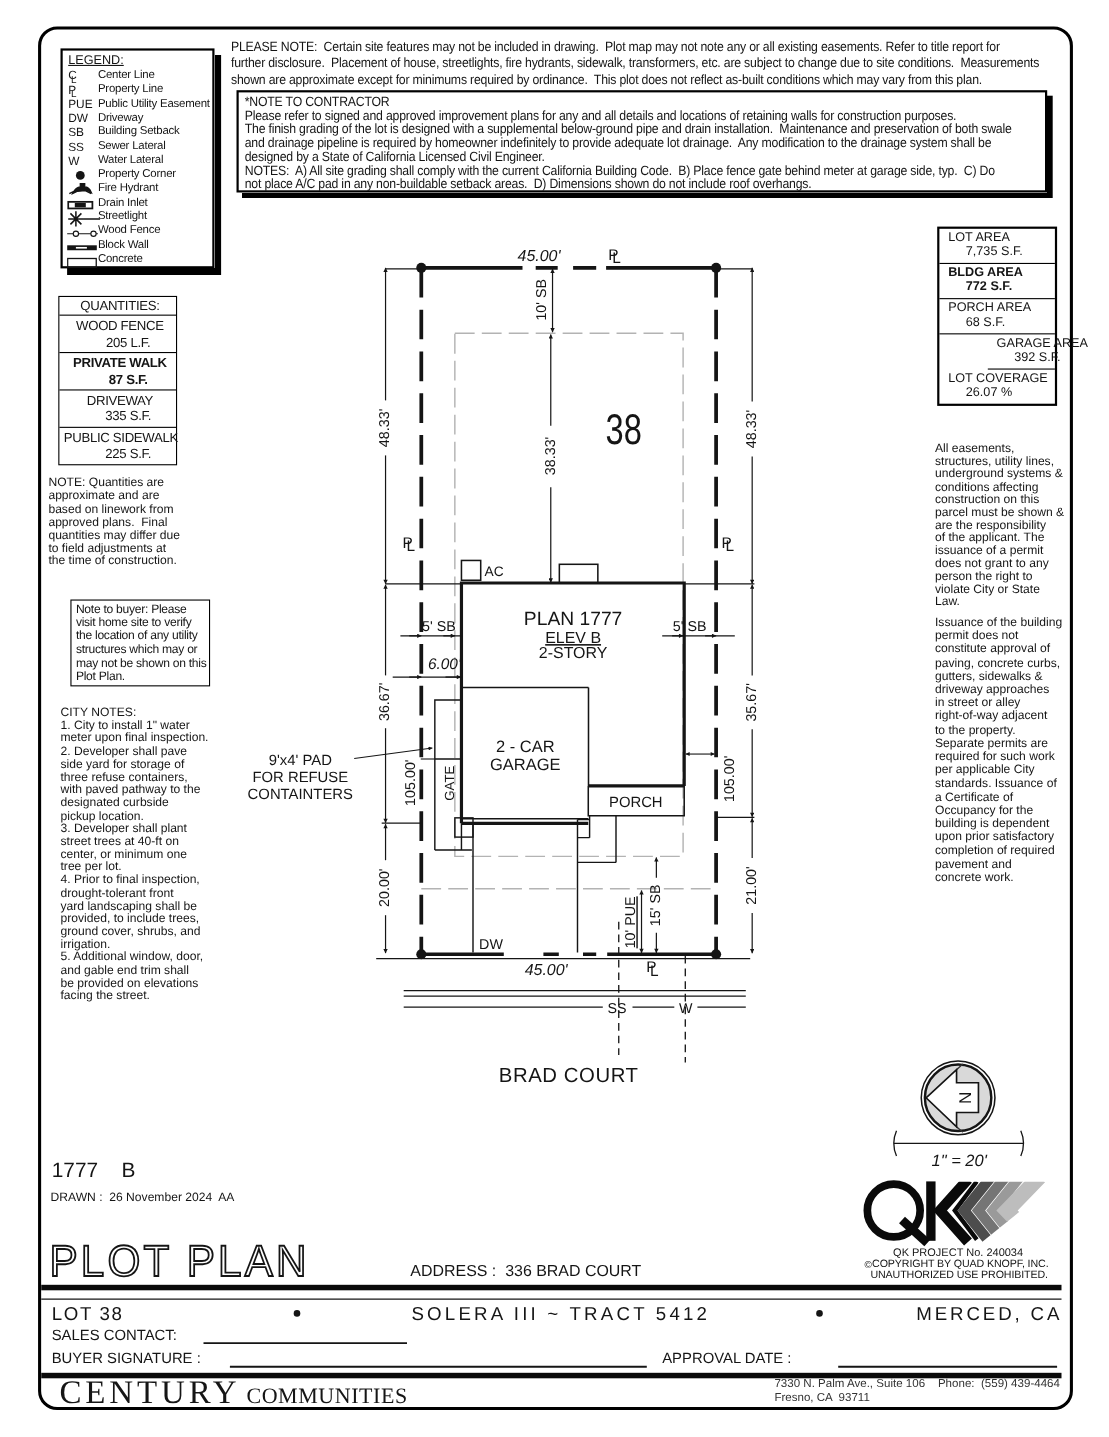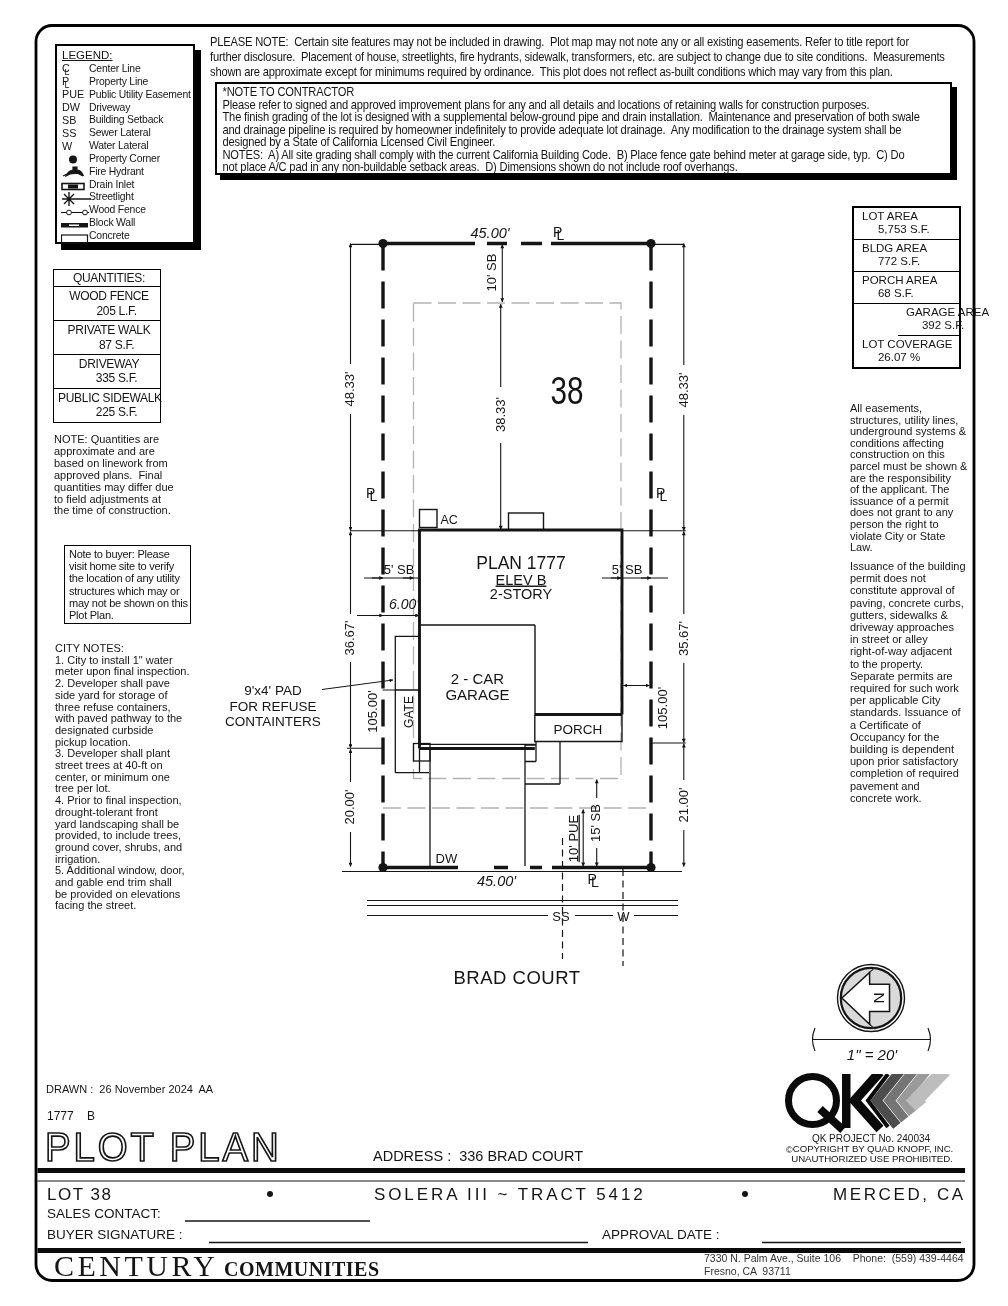--- a/index.html
+++ b/index.html
@@ -318,26 +318,26 @@
 
 <div class="t" style="left:215px;top:82px;width:733px;height:89px;border:2.2px solid #000;box-shadow:5px 5px 0 #000;font-size:12.2px;line-height:12.55px;letter-spacing:-0.2px;"><div style="transform:scaleX(.915);transform-origin:0 0;padding:2px 0 0 6px;">*NOTE TO CONTRACTOR
 Please refer to signed and approved improvement plans for any and all details and locations of retaining walls for construction purposes.
 The finish grading of the lot is designed with a supplemental below-ground pipe and drain installation.  Maintenance and preservation of both swale
 and drainage pipeline is required by homeowner indefinitely to provide adequate lot drainage.  Any modification to the drainage system shall be
 designed by a State of California Licensed Civil Engineer.
 NOTES:  A) All site grading shall comply with the current California Building Code.  B) Place fence gate behind meter at garage side, typ.  C) Do
 not place A/C pad in any non-buildable setback areas.  D) Dimensions shown do not include roof overhangs.</div></div>
 
 <div class="t" style="left:53px;top:269px;width:106px;border:1.6px solid #000;font-size:12px;line-height:14.4px;letter-spacing:-0.3px;text-align:center;"><div style="border-bottom:1.4px solid #000;padding:1px 0 1px 4px;">QUANTITIES:</div><div style="border-bottom:1.4px solid #000;padding:2px 0 2px 4px;">WOOD FENCE
-     205 L.F.</div><div style="border-bottom:1.4px solid #000;padding:2px 0 2px 4px;">PRIVATE WALK
+     205 L.F.</div><div style="border-bottom:1.4px solid #000;padding:2px 0 2px 4px;font-weight:bold;">PRIVATE WALK
      87 S.F.</div><div style="border-bottom:1.4px solid #000;padding:2px 0 2px 4px;">DRIVEWAY
      335 S.F.</div><div style="padding:2px 0 2px 4px;">PUBLIC SIDEWALK
      225 S.F.</div></div>
 
-<div class="t" style="left:54px;top:434px;font-size:11px;line-height:11.9px;">NOTE: Quantities are
+<div class="t" style="left:44px;top:434px;font-size:11px;line-height:11.9px;">NOTE: Quantities are
 approximate and are
 based on linework from
 approved plans.  Final
 quantities may differ due
 to field adjustments at
 the time of construction.</div>
 
 <div class="t" style="left:53px;top:545px;width:121px;border:1.6px solid #000;font-size:11px;line-height:12.2px;padding:2px 0 2px 4px;letter-spacing:-0.25px;margin-left:11px;">Note to buyer: Please
 visit home site to verify
 the location of any utility
@@ -367,21 +367,21 @@
 5. Additional window, door,
 and gable end trim shall
 be provided on elevations
 facing the street.</div>
 
 <div class="t" style="left:225px;top:683px;width:96px;font-size:13.5px;line-height:15.5px;text-align:center;">9'x4' PAD
 FOR REFUSE
 CONTAINTERS</div>
 
 <div class="t" style="left:852px;top:206px;width:105px;border:2px solid #000;font-size:11.5px;line-height:13px;"><div style="border-bottom:1.5px solid #000;padding:2px 0 3px 8px;">LOT AREA
-     5,753 S.F.</div><div style="border-bottom:1.5px solid #000;padding:2px 0 3px 8px;">BLDG AREA
+     7,735 S.F.</div><div style="border-bottom:1.5px solid #000;padding:2px 0 3px 8px;font-weight:bold;">BLDG AREA
      772 S.F.</div><div style="border-bottom:1.5px solid #000;padding:2px 0 3px 8px;">PORCH AREA
      68 S.F.</div><div style="border-bottom:1.5px solid #000;padding:2px 0 3px 8px;margin-left:44px;">GARAGE AREA
      392 S.F.</div><div style="padding:2px 0 3px 8px;">LOT COVERAGE
      26.07 %</div></div>
 
 <div class="t" style="left:850px;top:403px;font-size:11px;line-height:11.6px;">All easements,
 structures, utility lines,
 underground systems &amp;
 conditions affecting
 construction on this
@@ -410,34 +410,34 @@
 a Certificate of
 Occupancy for the
 building is dependent
 upon prior satisfactory
 completion of required
 pavement and
 concrete work.</div>
 
 <div class="t" style="left:46px;top:1083px;font-size:11px;">DRAWN :  26 November 2024  AA</div>
 
-<div class="t" style="left:47px;top:1109px;font-size:12px;">1777    B</div>
+<div class="t" style="left:47px;top:1054px;font-size:19px;">1777    B</div>
 
 <div class="t" style="left:45px;top:1125px;font-size:40px;letter-spacing:3px;transform:scaleX(.96);transform-origin:0 0;color:#fff;-webkit-text-stroke:1.7px #151515;">PLOT PLAN</div>
 
 <div class="t" style="left:373px;top:1148px;font-size:14.5px;">ADDRESS :  336 BRAD COURT</div>
 
 <div class="t" style="left:47px;top:1185px;font-size:17px;letter-spacing:1.5px;">LOT 38</div>
 
 <div class="t" style="left:374px;top:1185px;font-size:17px;letter-spacing:2.9px;">SOLERA III ~ TRACT 5412</div>
 
 <div class="t" style="left:833px;top:1185px;font-size:17px;letter-spacing:2.6px;">MERCED, CA</div>
 
 <div class="t" style="left:47px;top:1206px;font-size:13.5px;">SALES CONTACT:</div>
 
 <div class="t" style="left:47px;top:1227px;font-size:13.5px;">BUYER SIGNATURE :</div>
 
 <div class="t" style="left:602px;top:1227px;font-size:13.5px;">APPROVAL DATE :</div>
 
-<div class="t" style="left:54px;top:1249px;font-family:'Liberation Serif',serif;font-size:30px;letter-spacing:3.5px;">CENTURY<span style="font-size:20px;letter-spacing:0.5px;font-weight:bold;"> COMMUNITIES</span></div>
+<div class="t" style="left:54px;top:1249px;font-family:'Liberation Serif',serif;font-size:30px;letter-spacing:3.5px;">CENTURY<span style="font-size:20px;letter-spacing:0.5px;"> COMMUNITIES</span></div>
 
 <div class="t" style="left:704px;top:1252px;font-size:10.5px;line-height:13px;color:#333;">7330 N. Palm Ave., Suite 106    Phone:  (559) 439-4464
 Fresno, CA  93711</div>
 
 </body></html>

